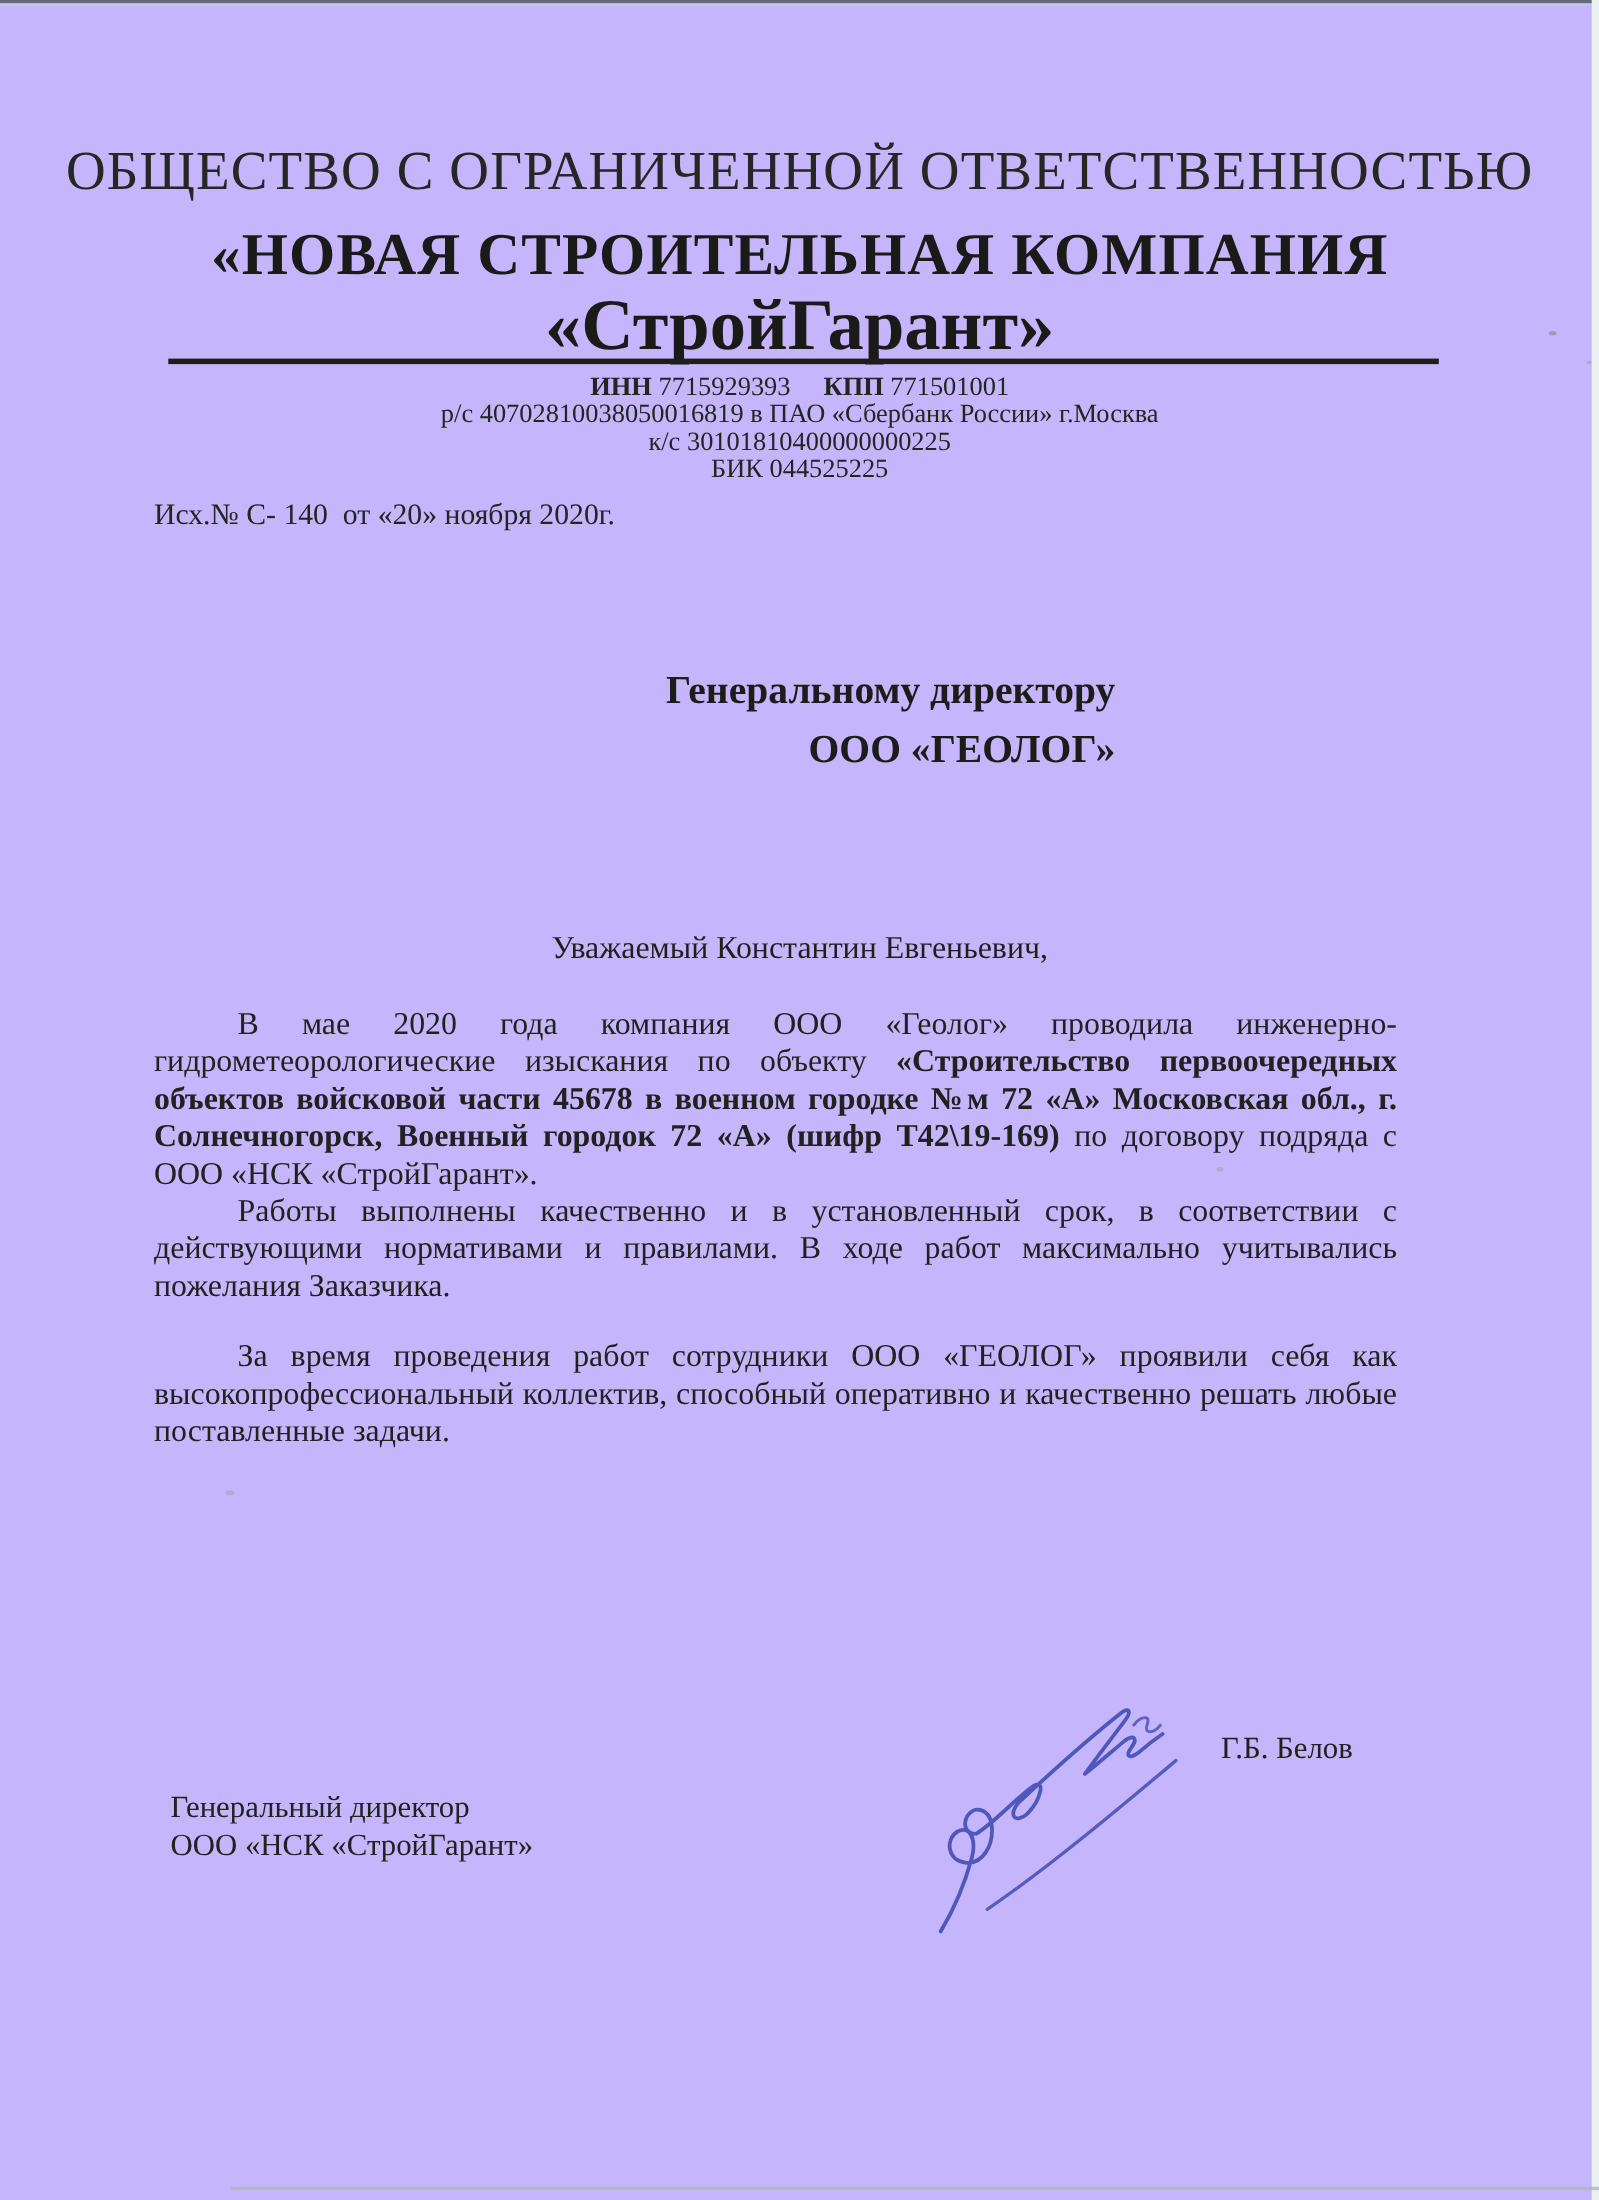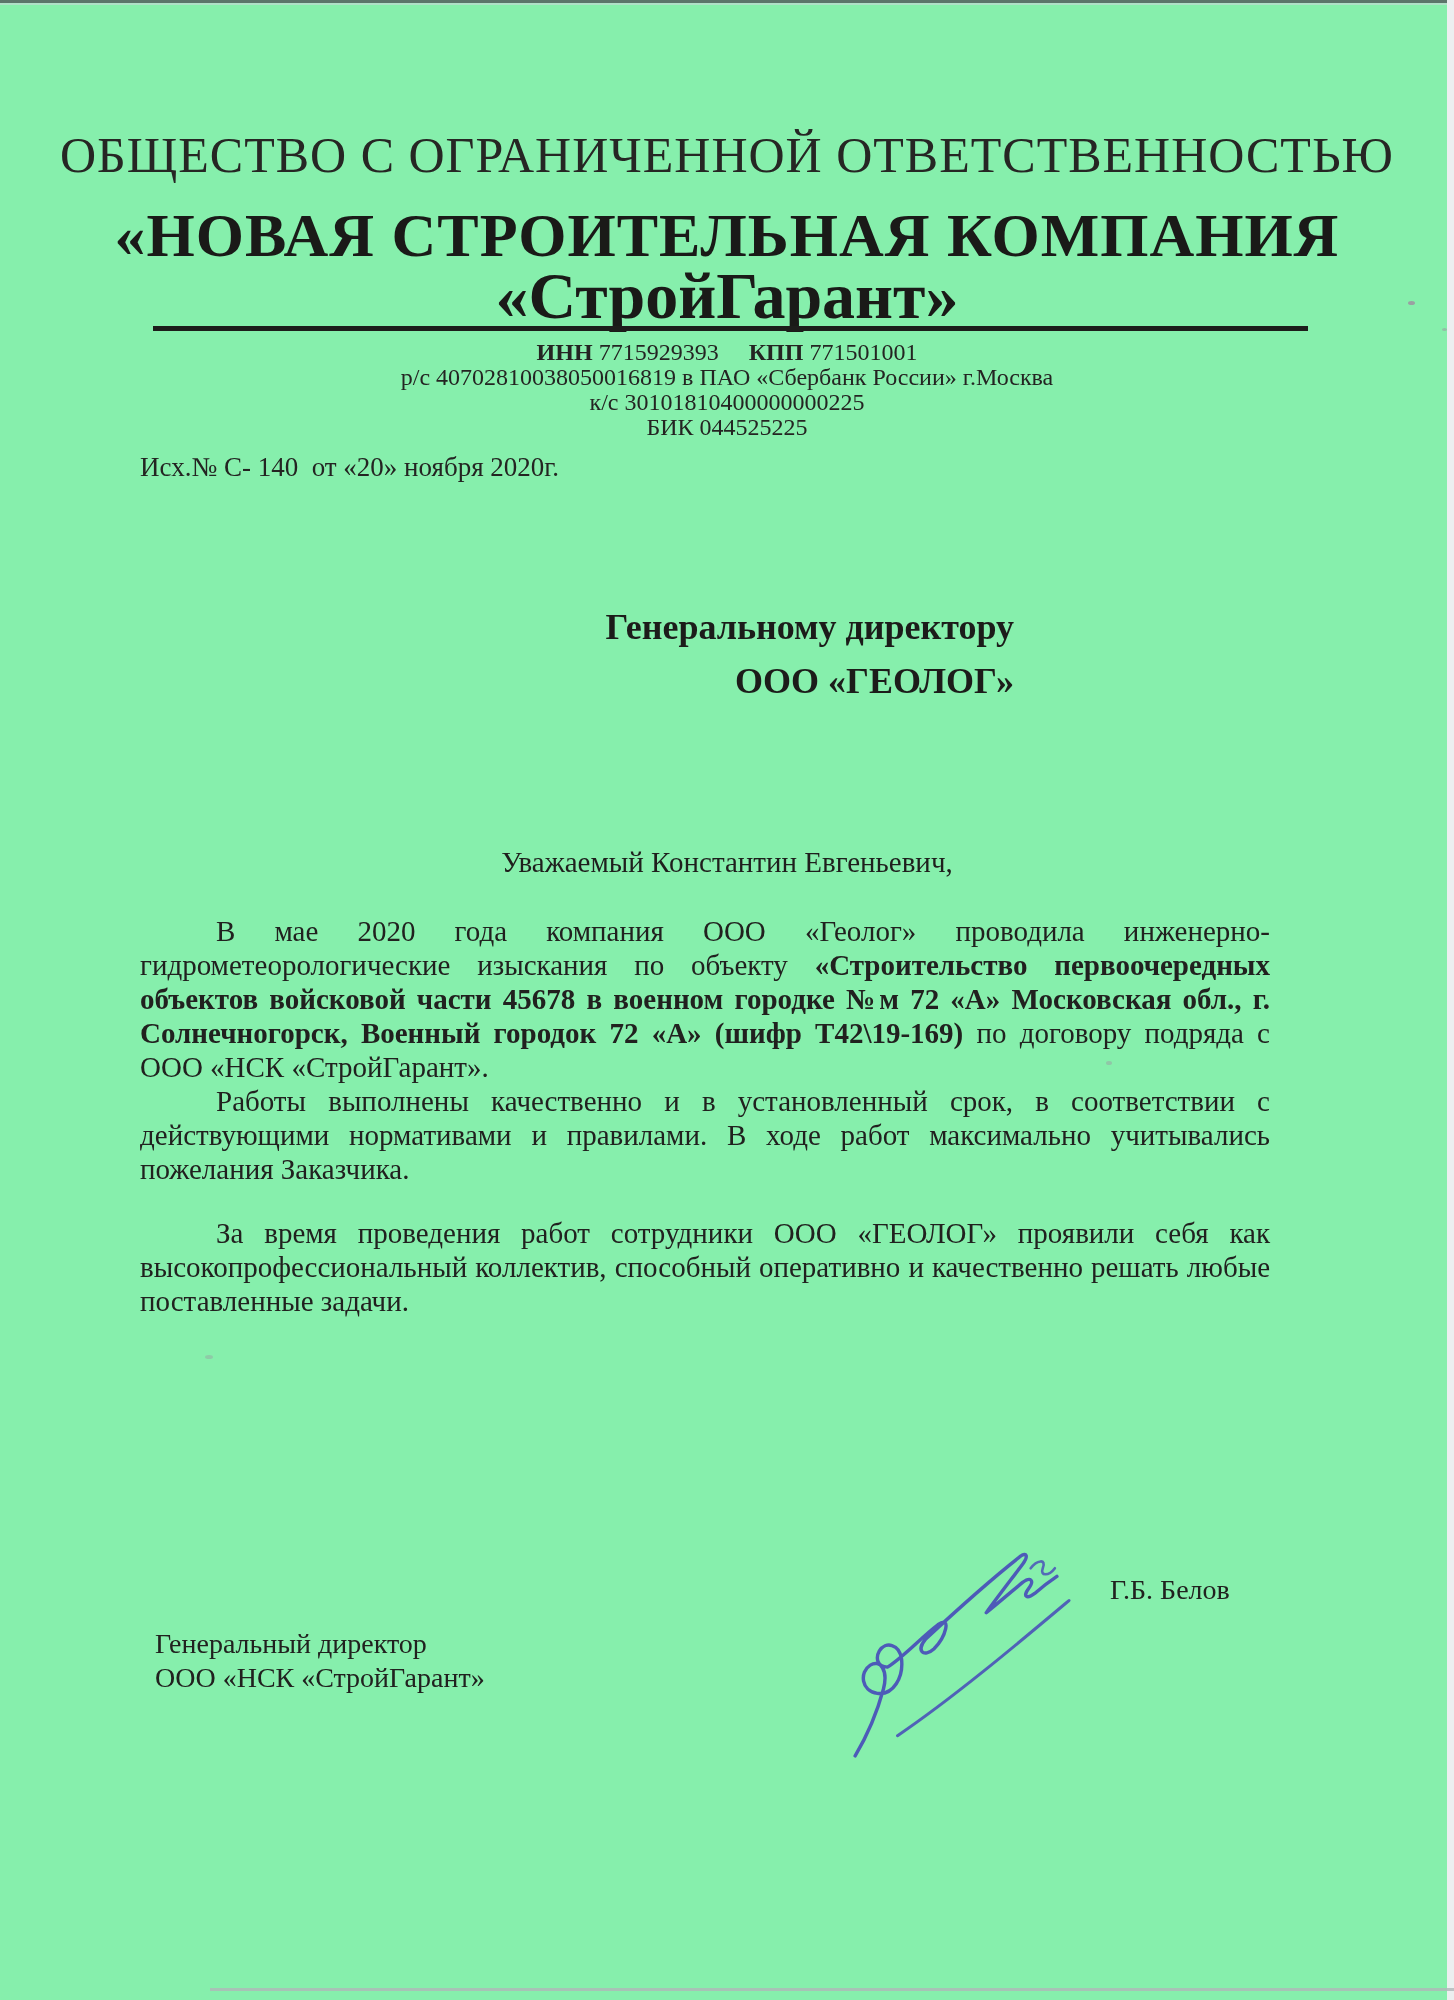--- a/index.html
+++ b/index.html
@@ -1,39 +1,39 @@
 <!DOCTYPE html>
 <html><head>
 <meta charset="utf-8">
 <style>
   html,body { margin:0; padding:0; background:#8a8d90; }
   .page {
     position:relative;
     width:1454px; height:2000px;
     margin:0 auto;
-    background:#86efac;
+    background:#c4b5fd;
     font-family:"Liberation Serif", serif;
     color:#1f1f1d;
     overflow:hidden;
   }
   
   .scan-edge-top    { position:absolute; top:0; left:0; width:100%; height:3px; background:#50565a; opacity:.8; }
   .scan-edge-top2   { position:absolute; top:3px; left:0; width:100%; height:2px; background:#ccd5d9; opacity:.6; }
   .scan-edge-right  { position:absolute; top:0; right:0; width:7px; height:100%; background:#eceff0; }
   .scan-edge-bottom { position:absolute; top:1988px; left:210px; width:1244px; height:3px; background:#b0b6b9; opacity:.8; }
   .speck { position:absolute; background:#9aa0a2; border-radius:50%; }
   .speck.s1 { left:1408px; top:301px; width:7px; height:4px; }
   .speck.s2 { left:1442px; top:328px; width:5px; height:3px; opacity:.6; }
   .speck.s3 { left:1106px; top:1061px; width:6px; height:4px; opacity:.5; }
   .speck.s4 { left:205px;  top:1355px; width:8px; height:4px; opacity:.45; }
 
   
   .letterhead { position:absolute; left:0; right:0; text-align:center; }
   .org-type     { top:126px;  font-size:50px; letter-spacing:1px; color:#262624; }
-  .company-line { top:200px;  font-size:62px; font-weight:bold; letter-spacing:1px; color:#1a1a18; }
+  .company-line { top:200px;  font-size:54px; font-weight:bold; letter-spacing:1px; color:#1a1a18; }
   .brand        { top:258px;  font-size:66px; font-weight:bold; color:#1a1a18; }
   .head-rule { position:absolute; left:153px; top:326px; width:1155px; height:5px; background:#1d1d1b; }
 
   .requisites { position:absolute; left:0; right:0; top:340px; text-align:center;
                 font-size:24px; line-height:25px; color:#242422; }
   .requisites b { font-weight:bold; }
   .kpp-label { margin-left:30px; }
 
   .ref-line { position:absolute; left:140px; top:452px; font-size:27px; color:#242422; }
 

